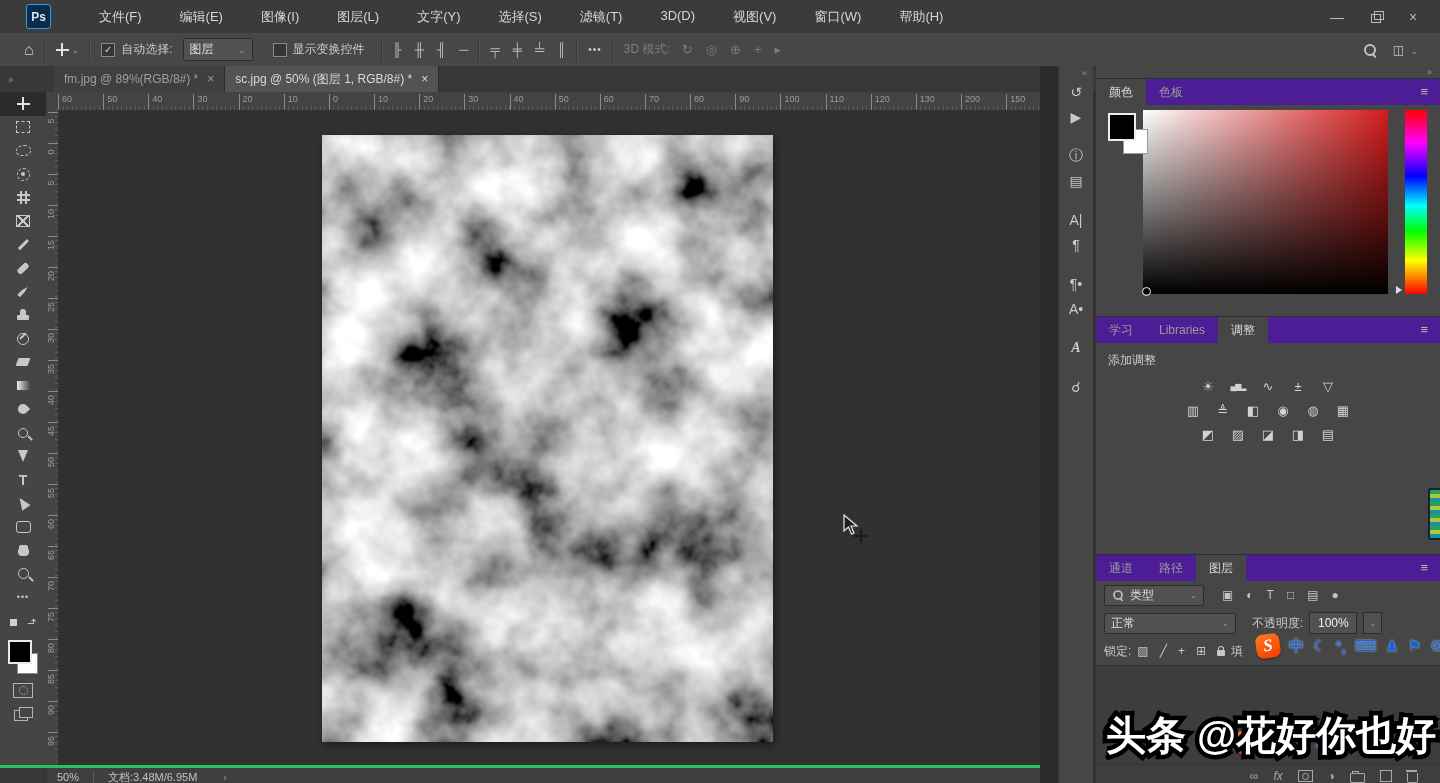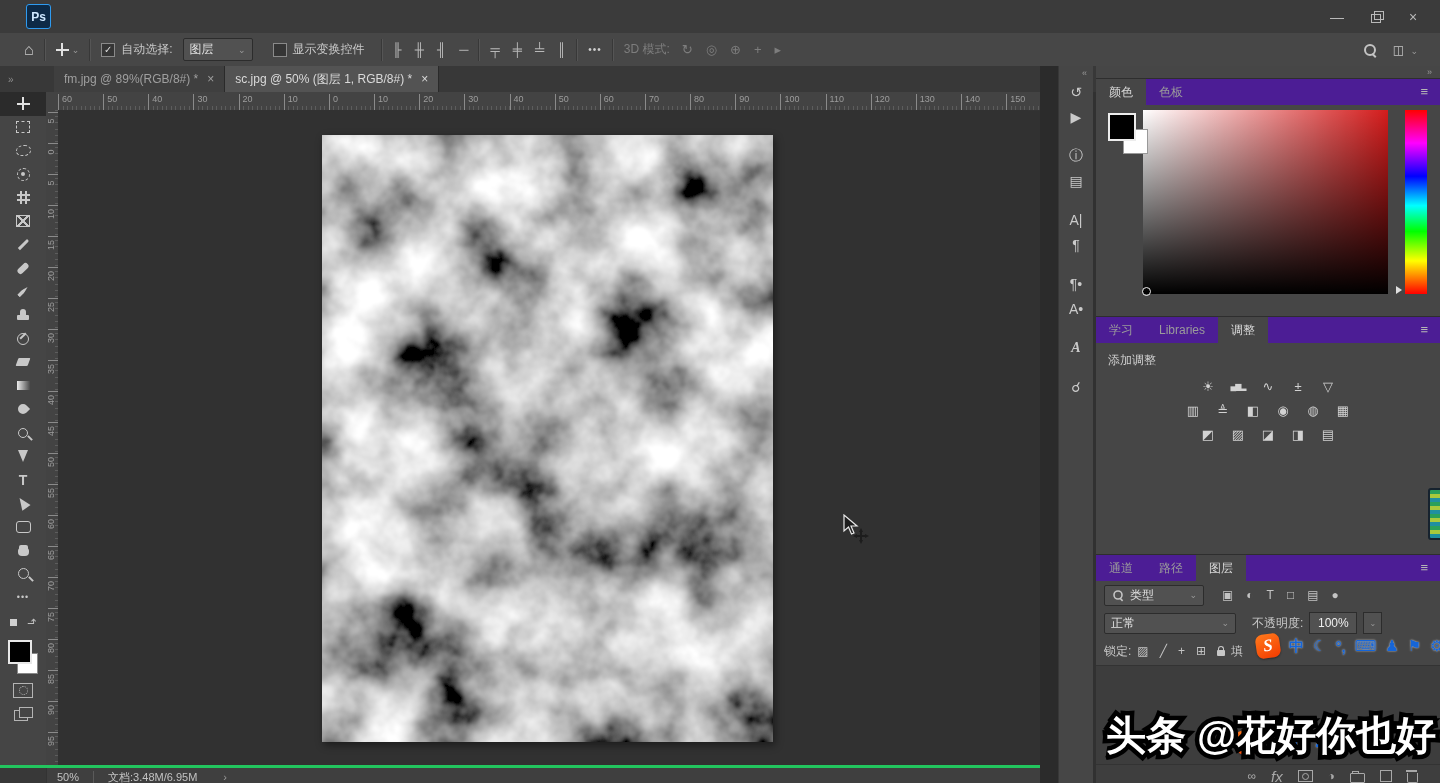--- a/index.html
+++ b/index.html
@@ -161,21 +161,21 @@
   .layer-row{height:35px;display:flex;align-items:center;gap:10px;padding-left:12px;border-bottom:1px solid #353535;color:#d5d5d5;font-size:12px;}
   .layer-row.selected{background:#525252;}
   .eye{width:14px;height:9px;border-radius:50%;background:#c8c8c8;position:relative;flex:0 0 auto;}
   .eye::after{content:"";position:absolute;left:5px;top:2.5px;width:4px;height:4px;border-radius:50%;background:#3f3f3f;}
   .thumb{width:26px;height:30px;border:1px solid #777;flex:0 0 auto;overflow:hidden;}
   .thumb.sel{outline:1px dashed #ddd;outline-offset:1px;}
   .thumb-photo{width:20px;height:29px;background:#1c1c26;background-image:radial-gradient(circle at 45% 30%,#5a4a52 0 30%,rgba(0,0,0,0) 62%),radial-gradient(circle at 60% 75%,#2e3a55 0 25%,rgba(0,0,0,0) 60%);}
   .padlock{width:8px;height:6px;background:#c8c8c8;border-radius:1px;position:relative;margin-top:4px;flex:0 0 auto;}
   .padlock::before{content:"";position:absolute;left:1px;top:-4px;width:4px;height:4px;border:1.5px solid #c8c8c8;border-bottom:none;border-radius:3px 3px 0 0;}
   .layer-bottom{height:22px;background:#3e3e3e;border-top:1px solid #333;display:flex;align-items:center;justify-content:flex-end;gap:15px;padding-right:22px;color:#a8a8a8;font-size:12px;}
-  .i-fx{font-style:italic;font-size:15px;}
+  .i-fx{font-style:italic;font-size:12px;}
   .i-mask{width:13px;height:10px;border:1px solid #a8a8a8;display:flex;align-items:center;justify-content:center;}
   .i-mask::after{content:"";width:5px;height:5px;border:1px solid #a8a8a8;border-radius:50%;}
   .i-folder{position:relative;width:13px;height:8px;border:1px solid #a8a8a8;border-radius:1px;margin-top:3px;}
   .i-folder::before{content:"";position:absolute;left:1px;top:-3px;width:5px;height:2px;border:1px solid #a8a8a8;border-bottom:none;}
   .i-newlayer{position:relative;width:10px;height:10px;border:1px solid #a8a8a8;}
   .i-newlayer::before{content:"";position:absolute;right:0;top:0;width:0;height:0;border-left:4px solid transparent;border-top:4px solid #3e3e3e;box-shadow:0 -1px 0 #a8a8a8;}
   .i-trash{position:relative;width:9px;height:9px;border:1px solid #a8a8a8;border-top:none;border-radius:0 0 2px 2px;margin-top:3px;}
   .i-trash::before{content:"";position:absolute;top:-3px;left:-2px;width:11px;height:2px;background:#a8a8a8;}
   
   .imebar{position:absolute;display:flex;align-items:center;gap:9px;z-index:30;}
@@ -196,20 +196,33 @@
 </style>
 </head>
 <body>
 
 <div id="app">
 
   <header class="menubar">
     <div class="ps-logo">
         <span>Ps</span>
       </div>
+    <nav class="menu-items" id="menu-items">
+        <span class="menu-item">文件(F)</span>
+        <span class="menu-item">编辑(E)</span>
+        <span class="menu-item">图像(I)</span>
+        <span class="menu-item">图层(L)</span>
+        <span class="menu-item">文字(Y)</span>
+        <span class="menu-item">选择(S)</span>
+        <span class="menu-item">滤镜(T)</span>
+        <span class="menu-item">3D(D)</span>
+        <span class="menu-item">视图(V)</span>
+        <span class="menu-item">窗口(W)</span>
+        <span class="menu-item">帮助(H)</span>
+      </nav>
     <div class="win-controls">
       <span class="wc">—</span>
       <span class="wc wc-restore"></span>
       <span class="wc">×</span>
     </div>
   </header>
 
   <div class="optionsbar">
     <span class="ob-home">⌂</span>
     <span class="ob-sep"></span>
@@ -370,21 +383,21 @@
         <span class="hlab" style="left: 451.5px;">40</span>
         <span class="hlab" style="left: 496.65px;">50</span>
         <span class="hlab" style="left: 541.8px;">60</span>
         <span class="hlab" style="left: 586.95px;">70</span>
         <span class="hlab" style="left: 632.1px;">80</span>
         <span class="hlab" style="left: 677.25px;">90</span>
         <span class="hlab" style="left: 722.4px;">100</span>
         <span class="hlab" style="left: 767.55px;">110</span>
         <span class="hlab" style="left: 812.7px;">120</span>
         <span class="hlab" style="left: 857.85px;">130</span>
-        <span class="hlab" style="left: 903px;">140</span>
+        <span class="hlab" style="left: 903px;">200</span>
         <span class="hlab" style="left: 948.15px;">150</span>
       </div>
     <div class="vruler" id="vruler">
         <span class="vtick" style="top: 2px;"></span>
         <span class="vlab" style="top: 6px;">5</span>
         <span class="vtick" style="top: 33px;"></span>
         <span class="vlab" style="top: 37px;">0</span>
         <span class="vtick" style="top: 64px;"></span>
         <span class="vlab" style="top: 68px;">5</span>
         <span class="vtick" style="top: 95px;"></span>

